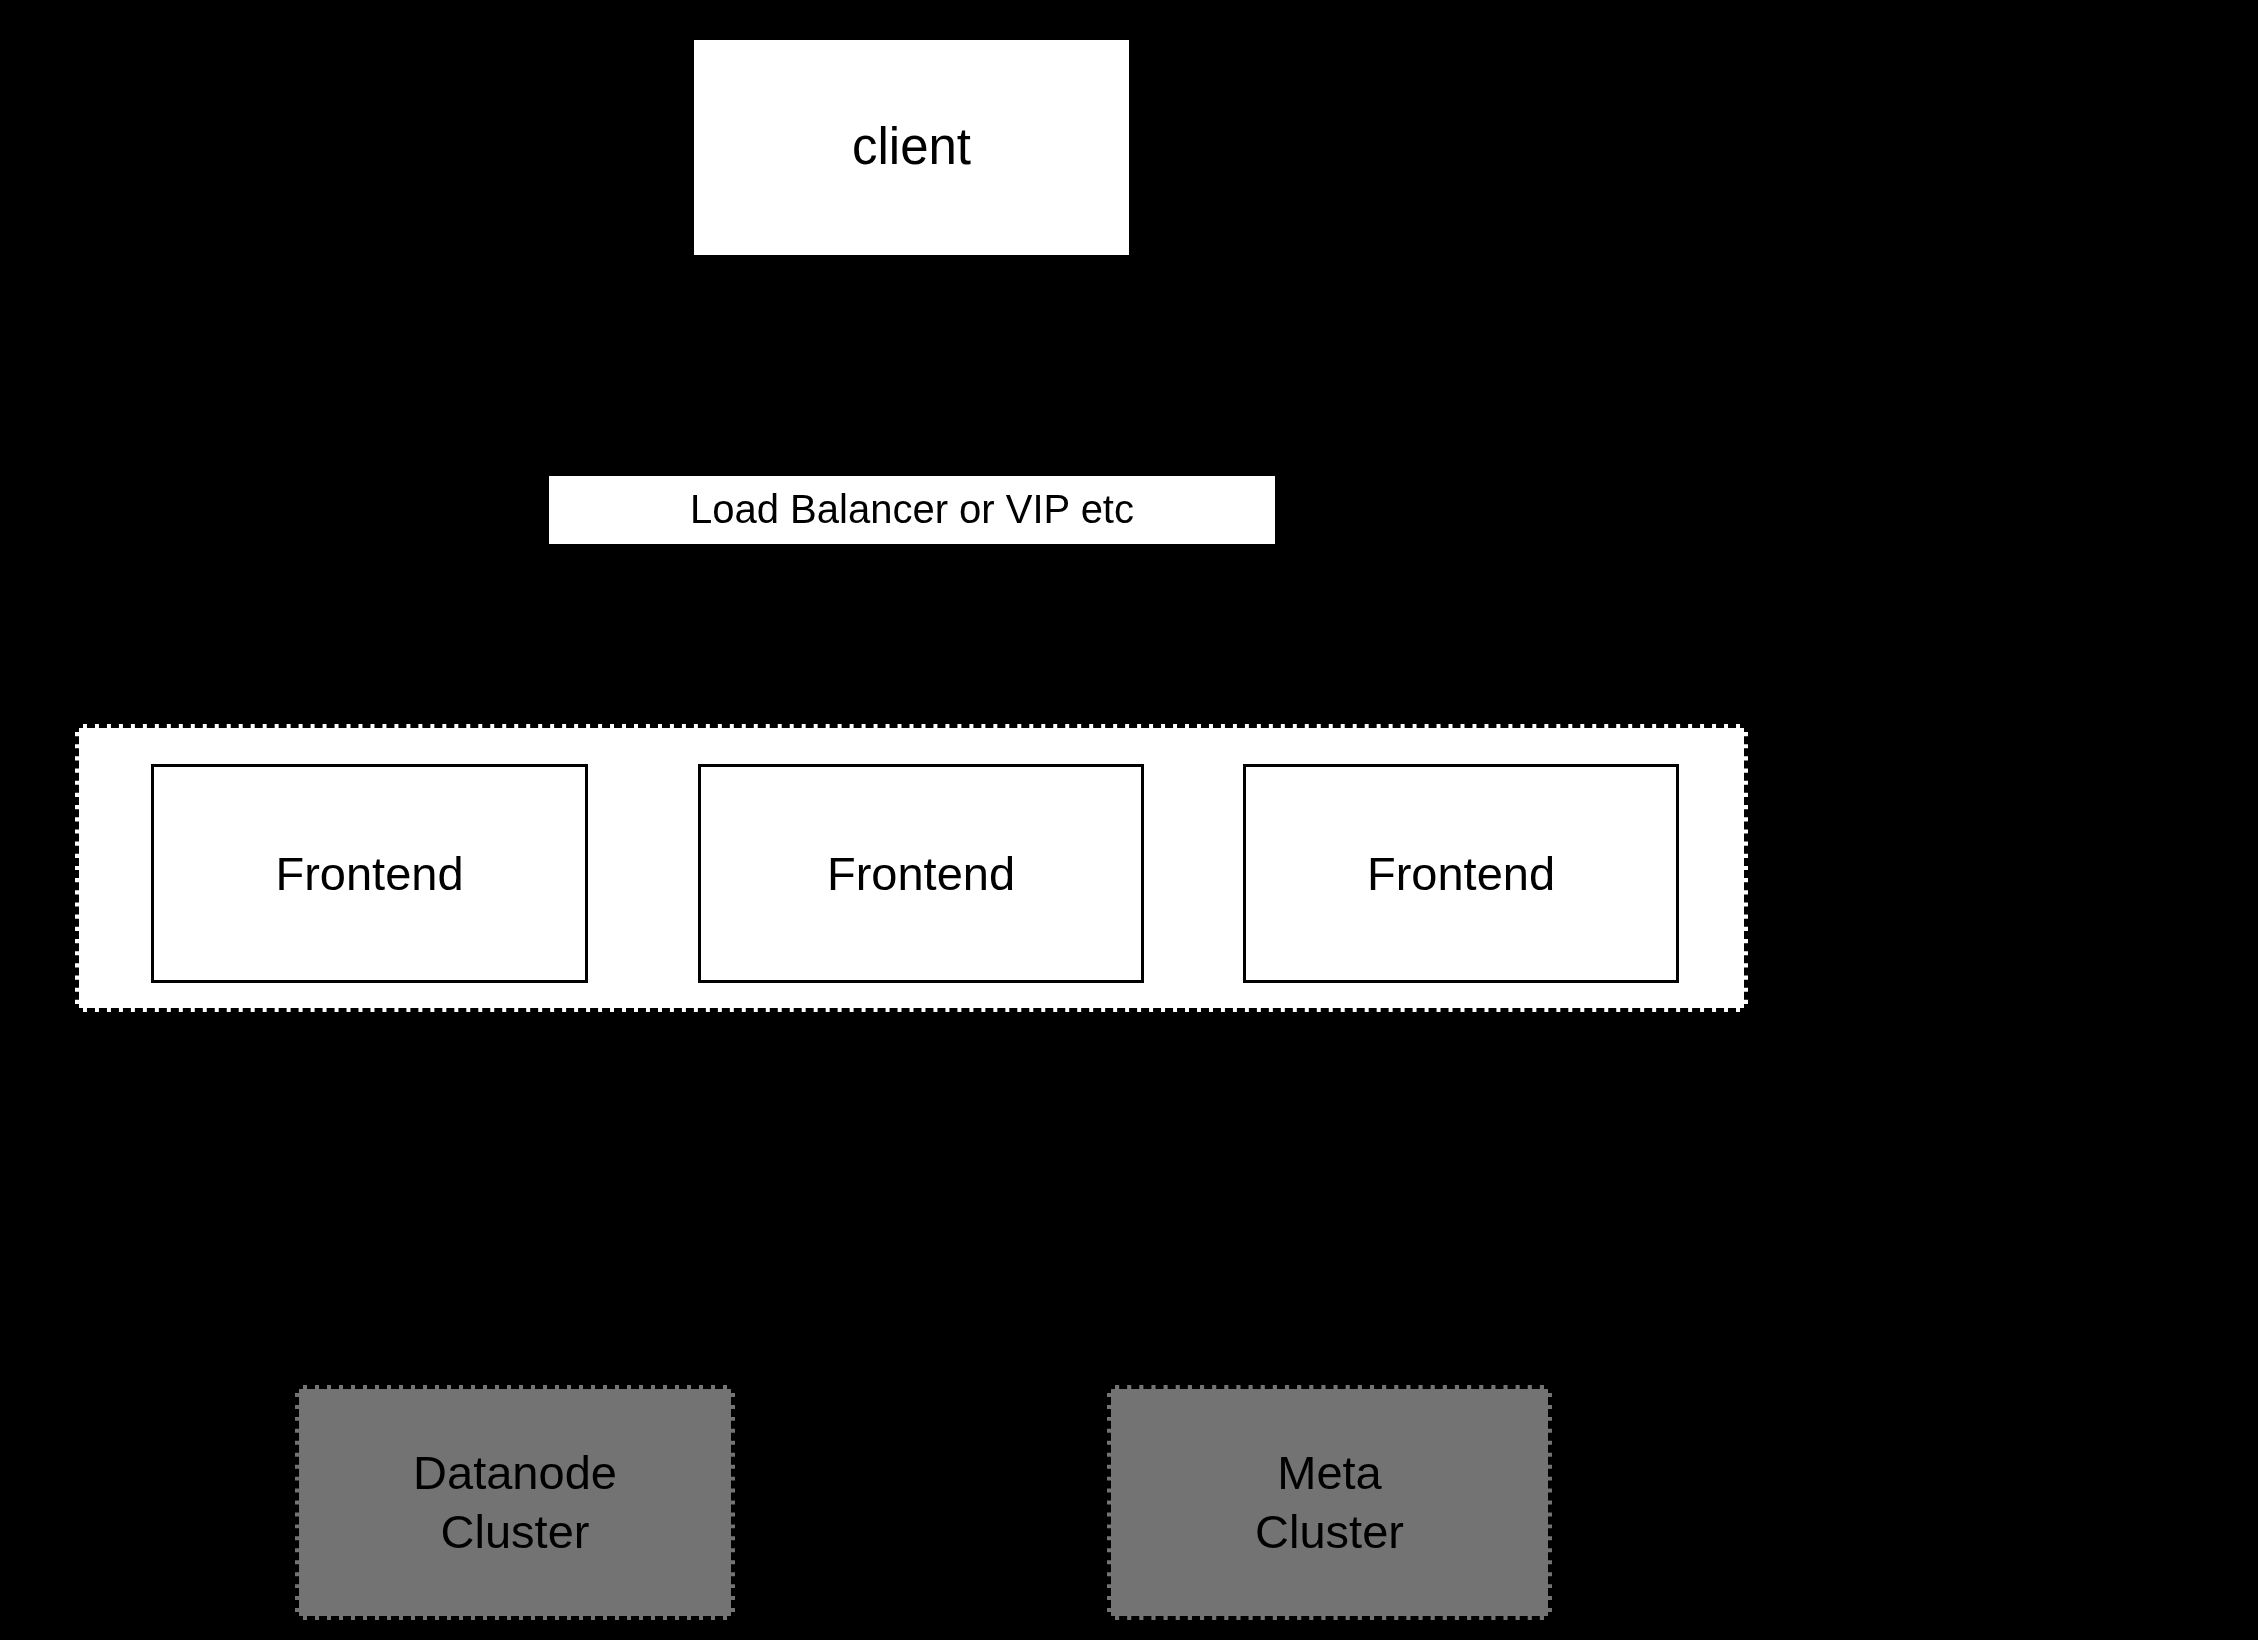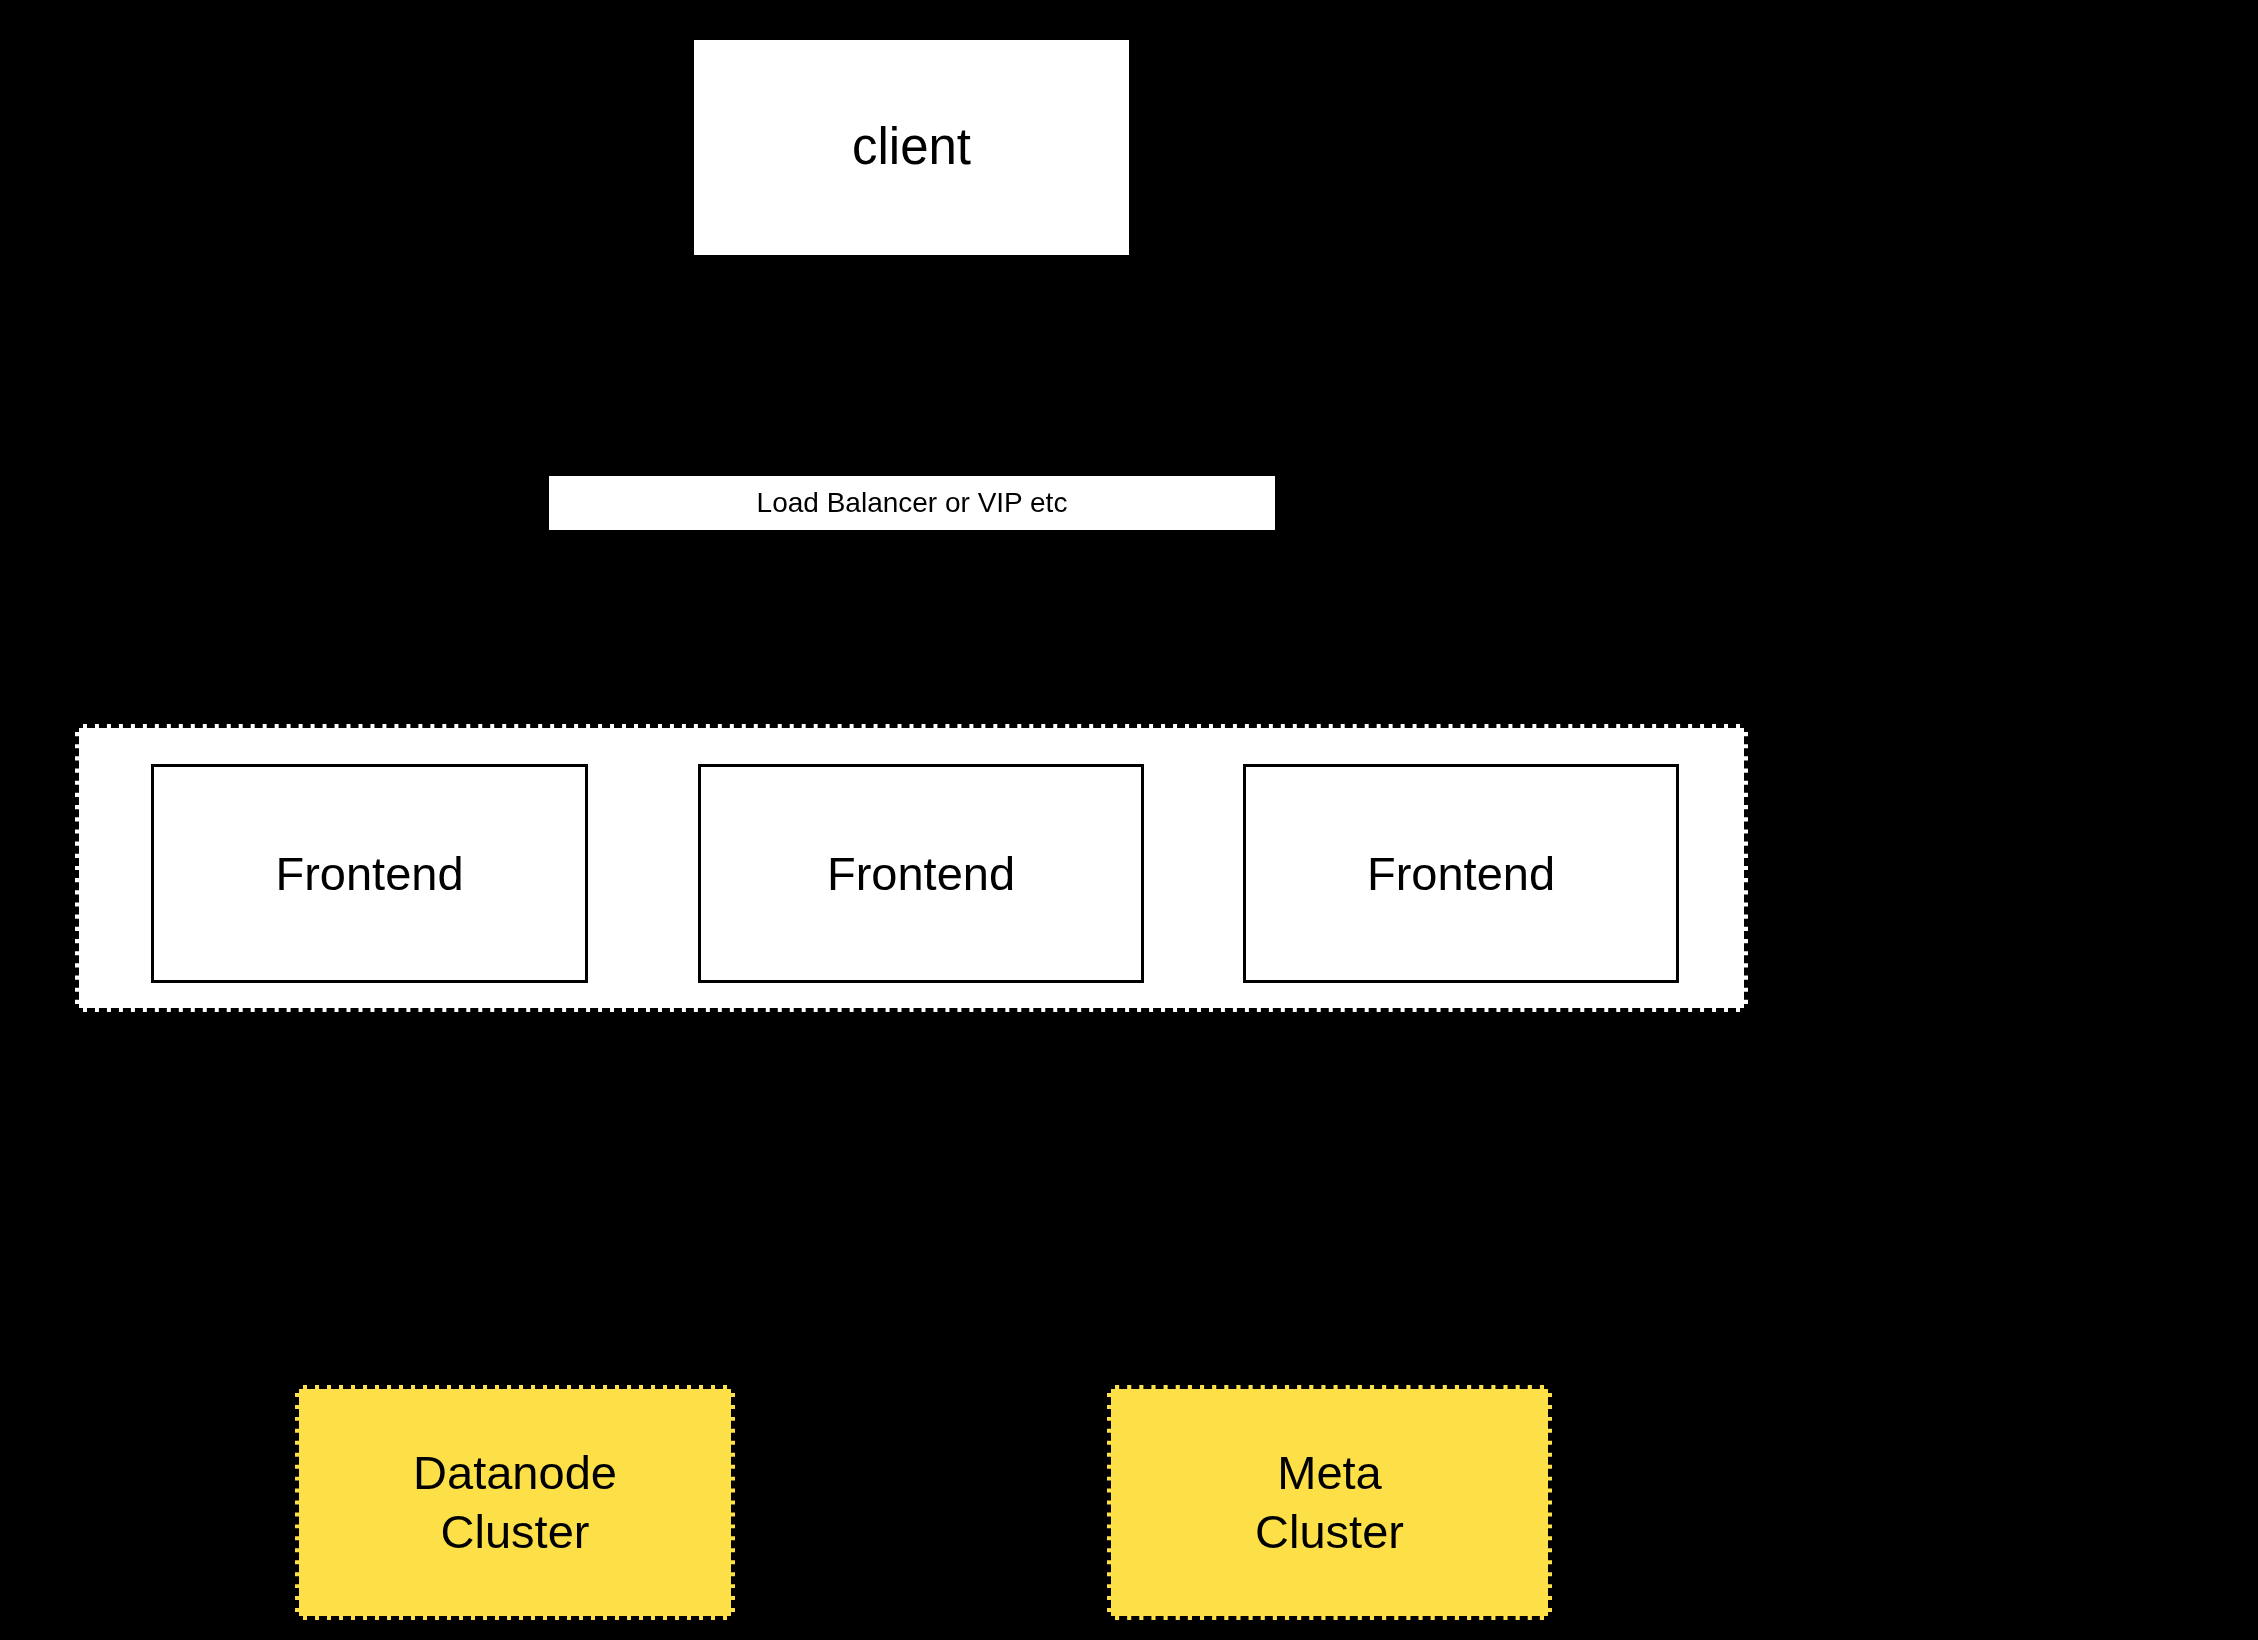--- a/index.html
+++ b/index.html
@@ -37,23 +37,23 @@
     height: 215px;
     border: 0;
     font-size: 51px;
   }
 
   
   #load-balancer-node {
     left: 549px;
     top: 476px;
     width: 726px;
-    height: 54px;
+    height: 68px;
     border: 0;
-    font-size: 28px;
+    font-size: 40px;
   }
 
   
   #frontend-group {
     position: absolute;
     left: 75px;
     top: 724px;
     width: 1673px;
     height: 288px;
     box-sizing: border-box;
@@ -77,21 +77,21 @@
     line-height: 1.18;
   }
   #frontend-node-0 { left: 72px;   width: 437px; }
   #frontend-node-1 { left: 619px;  width: 446px; }
   #frontend-node-2 { left: 1164px; width: 436px; }
 
   
   .cluster-node {
     position: absolute;
     box-sizing: border-box;
-    background: #fde047;
+    background: #737373;
     color: #000000;
     border: 4.5px dashed #000000;
     display: flex;
     align-items: center;
     justify-content: center;
     text-align: center;
     font-size: 47px;
     line-height: 1.25;
     white-space: pre-line;
   }

